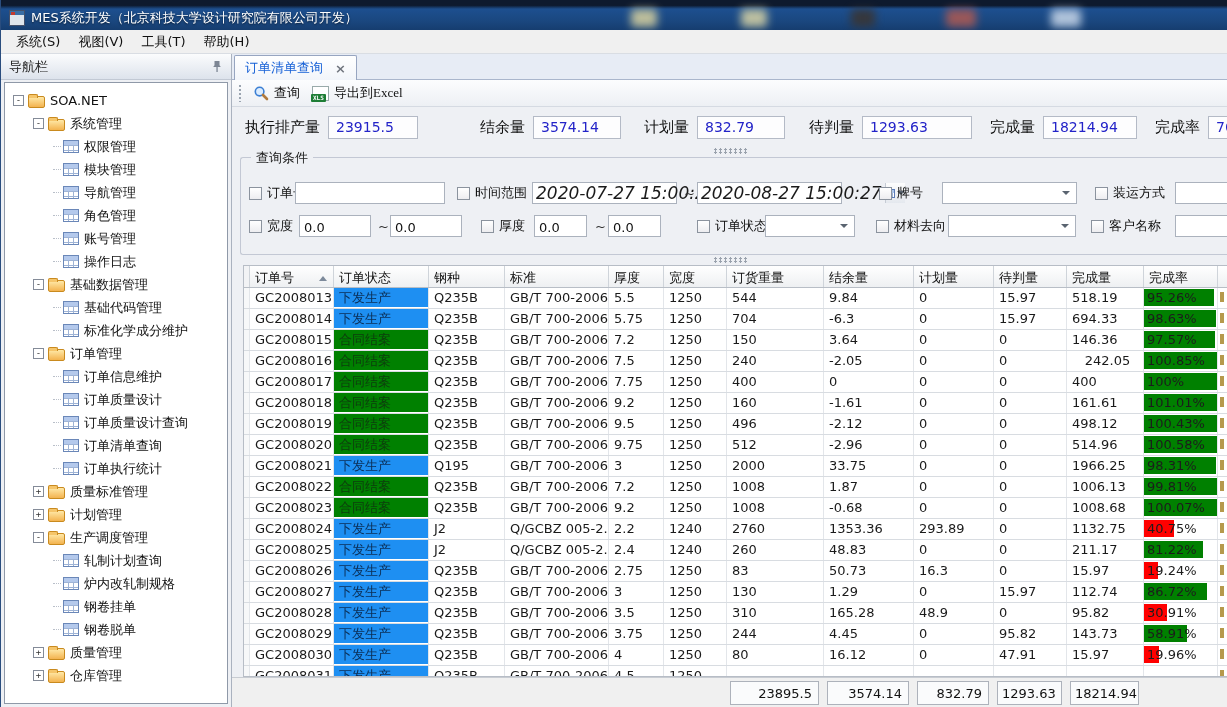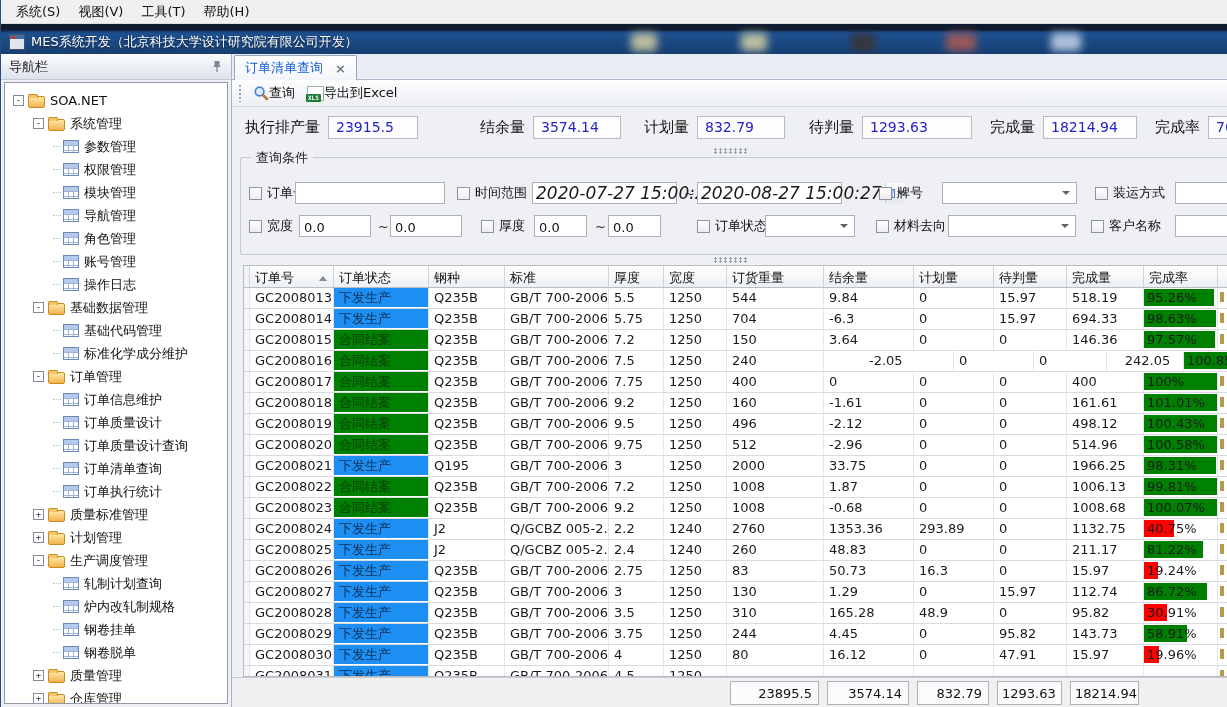--- a/index.html
+++ b/index.html
@@ -45,21 +45,21 @@
   
   #tabstrip { height:26px; flex:0 0 26px; background:#e7ecf5; border-bottom:1px solid #aab6cc; display:flex; align-items:flex-end; padding-left:2px; }
   #active-tab { height:25px; background:linear-gradient(#ffffff,#f2f5fa); border:1px solid #97a5c0; border-bottom:none; border-radius:2px 2px 0 0; display:flex; align-items:center; padding:0 10px; margin-bottom:-1px; }
   #active-tab .tab-label { color:#1660d6; font-size:13px; margin-right:12px; }
   #active-tab .tab-close { color:#707archivo0; color:#70757e; font-size:13px; font-weight:bold; cursor:pointer; }
 
   
   #toolbar { height:27px; flex:0 0 27px; background:linear-gradient(#fcfdfe,#edf0f4); border-bottom:1px solid #d5dae2; display:flex; align-items:center; padding-left:4px; }
   .toolbar-grip { width:5px; height:18px; margin:0 6px 0 2px; background:radial-gradient(circle,#9aa4b0 1px,transparent 1.3px); background-size:4px 4px; }
   .tool-btn { display:flex; align-items:center; padding:2px 8px 2px 4px; border-radius:2px; cursor:pointer; }
-  .tool-btn .tb-label { color:#111; }
+  .tool-btn .tb-label { margin-left:5px; color:#111;font-family:Liberation Serif, serif; }
   .xls-icon { width:17px; height:15px; position:relative; background:#fff; border:1px solid #9aa; }
   .xls-icon .xls-badge { position:absolute; left:-2px; bottom:-2px; background:#1d7d35; color:#fff; font-size:6px; font-weight:bold; padding:1px 2px; line-height:6px; border-radius:1px; font-family:"DejaVu Sans Mono",monospace; }
 
   
   #summary-row { height:40px; flex:0 0 40px; display:flex; align-items:center; padding-left:13px; background:#eef0f4; overflow:hidden; }
   .sum-pair { display:flex; align-items:center; }
   .sum-label { font-weight:normal; font-size:15px; color:#111; margin-right:8px; white-space:nowrap; }
   .sum-box { height:23px; border:1px solid #b4bac6; background:#fdfdfe; color:#2323c8; font-size:14px; padding:2px 7px 0 7px; white-space:nowrap; overflow:hidden; }
 
   .splitter-grip { height:8px; flex:0 0 8px; display:flex; justify-content:center; align-items:center; }
@@ -102,36 +102,36 @@
   #footer-bar { height:30px; flex:0 0 30px; background:#f0f0f0; border-top:1px solid #c8ccd2; position:relative; }
   .foot-box { position:absolute; top:3px; height:24px; border:1px solid #adb2bb; background:#fafbfc; font-size:13px; color:#111; text-align:right; padding:4px 6px 0 4px; white-space:nowrap; }
 
   svg { display:block; }
 </style>
 </head>
 <body>
 
 <div id="window">
 
-  <div id="menubar">
-      <span class="menu-item">系统(S)</span>
-      <span class="menu-item">视图(V)</span>
-      <span class="menu-item">工具(T)</span>
-      <span class="menu-item">帮助(H)</span>
-    </div>
-
   <div id="titlebar">
     <div id="app-icon"></div>
     <span class="title-text">MES系统开发（北京科技大学设计研究院有限公司开发）</span>
     <span class="blur-blob" style="left:630px;width:26px;background:#d8d2a0;"></span>
     <span class="blur-blob" style="left:740px;width:26px;background:#d8d4a6;"></span>
     <span class="blur-blob" style="left:850px;width:24px;background:#3a3430;"></span>
     <span class="blur-blob" style="left:945px;width:30px;background:#b05a52;"></span>
     <span class="blur-blob" style="left:1050px;width:30px;background:#c9d8ea;"></span>
   </div>
+
+  <div id="menubar">
+      <span class="menu-item">系统(S)</span>
+      <span class="menu-item">视图(V)</span>
+      <span class="menu-item">工具(T)</span>
+      <span class="menu-item">帮助(H)</span>
+    </div>
 
   <div id="main">
 
     <div id="nav-panel">
       <div id="nav-header">
         <span>导航栏</span>
         <span>
           <svg width="12" height="13" viewBox="0 0 12 13">
               <path d="M3.5 1h5v4.2l1.3 1.8h-7.6L3.5 5.2z" fill="#7d8694"></path>
               <rect x="5.4" y="7" width="1.3" height="5" fill="#7d8694"></rect>
@@ -141,25 +141,20 @@
       <div id="nav-tree-box">
           <div class="tree-item" style="padding-left: 8px;">
             <span class="tree-expander">-</span>
             <span class="icon-folder"></span>
             <span class="tree-label">SOA.NET</span>
           </div>
           <div class="tree-item" style="padding-left: 28px;">
             <span class="tree-expander">-</span>
             <span class="icon-folder"></span>
             <span class="tree-label">系统管理</span>
-          </div>
-          <div class="tree-item" style="padding-left: 48px;">
-            <span class="tree-dots"></span>
-            <span class="icon-grid"></span>
-            <span class="tree-label">参数管理</span>
           </div>
           <div class="tree-item" style="padding-left: 48px;">
             <span class="tree-dots"></span>
             <span class="icon-grid"></span>
             <span class="tree-label">权限管理</span>
           </div>
           <div class="tree-item" style="padding-left: 48px;">
             <span class="tree-dots"></span>
             <span class="icon-grid"></span>
             <span class="tree-label">模块管理</span>
@@ -550,21 +545,21 @@
               <div class="g-strip"></div>
               <div class="g-cell" style="width: 84px; flex: 0 0 84px;">GC2008016</div>
               <div class="g-cell status-cell" style="width: 95px; flex: 0 0 95px;">
                 <div class="status-fill" style="background: rgb(0, 128, 0); color: rgb(13, 59, 13);">合同结案</div>
               </div>
               <div class="g-cell" style="width: 76px; flex: 0 0 76px;">Q235B</div>
               <div class="g-cell" style="width: 104px; flex: 0 0 104px;">GB/T 700-2006</div>
               <div class="g-cell" style="width: 55px; flex: 0 0 55px;">7.5</div>
               <div class="g-cell" style="width: 63px; flex: 0 0 63px;">1250</div>
               <div class="g-cell" style="width: 97px; flex: 0 0 97px;">240</div>
-              <div class="g-cell" style="width: 90px; flex: 0 0 90px; margin-left: 40px;">-2.05</div>
+              <div class="g-cell" style="width: 90px; flex: 0 0 90px;">-2.05</div>
               <div class="g-cell" style="width: 80px; flex: 0 0 80px;">0</div>
               <div class="g-cell" style="width: 73px; flex: 0 0 73px;">0</div>
               <div class="g-cell" style="width: 77px; flex: 0 0 77px; text-align: center;">242.05</div>
               <div class="g-cell rate-cell" style="width: 74px; flex: 0 0 74px;">
                 <div class="rate-fill" style="width: 100%; background: rgb(0, 128, 0);"></div>
                 <span class="rate-text">100.85%</span>
               </div>
               <div class="g-cell partial-cell" style="flex: 1 1 0%;">
                 <span class="partial-frag"></span>
               </div>

